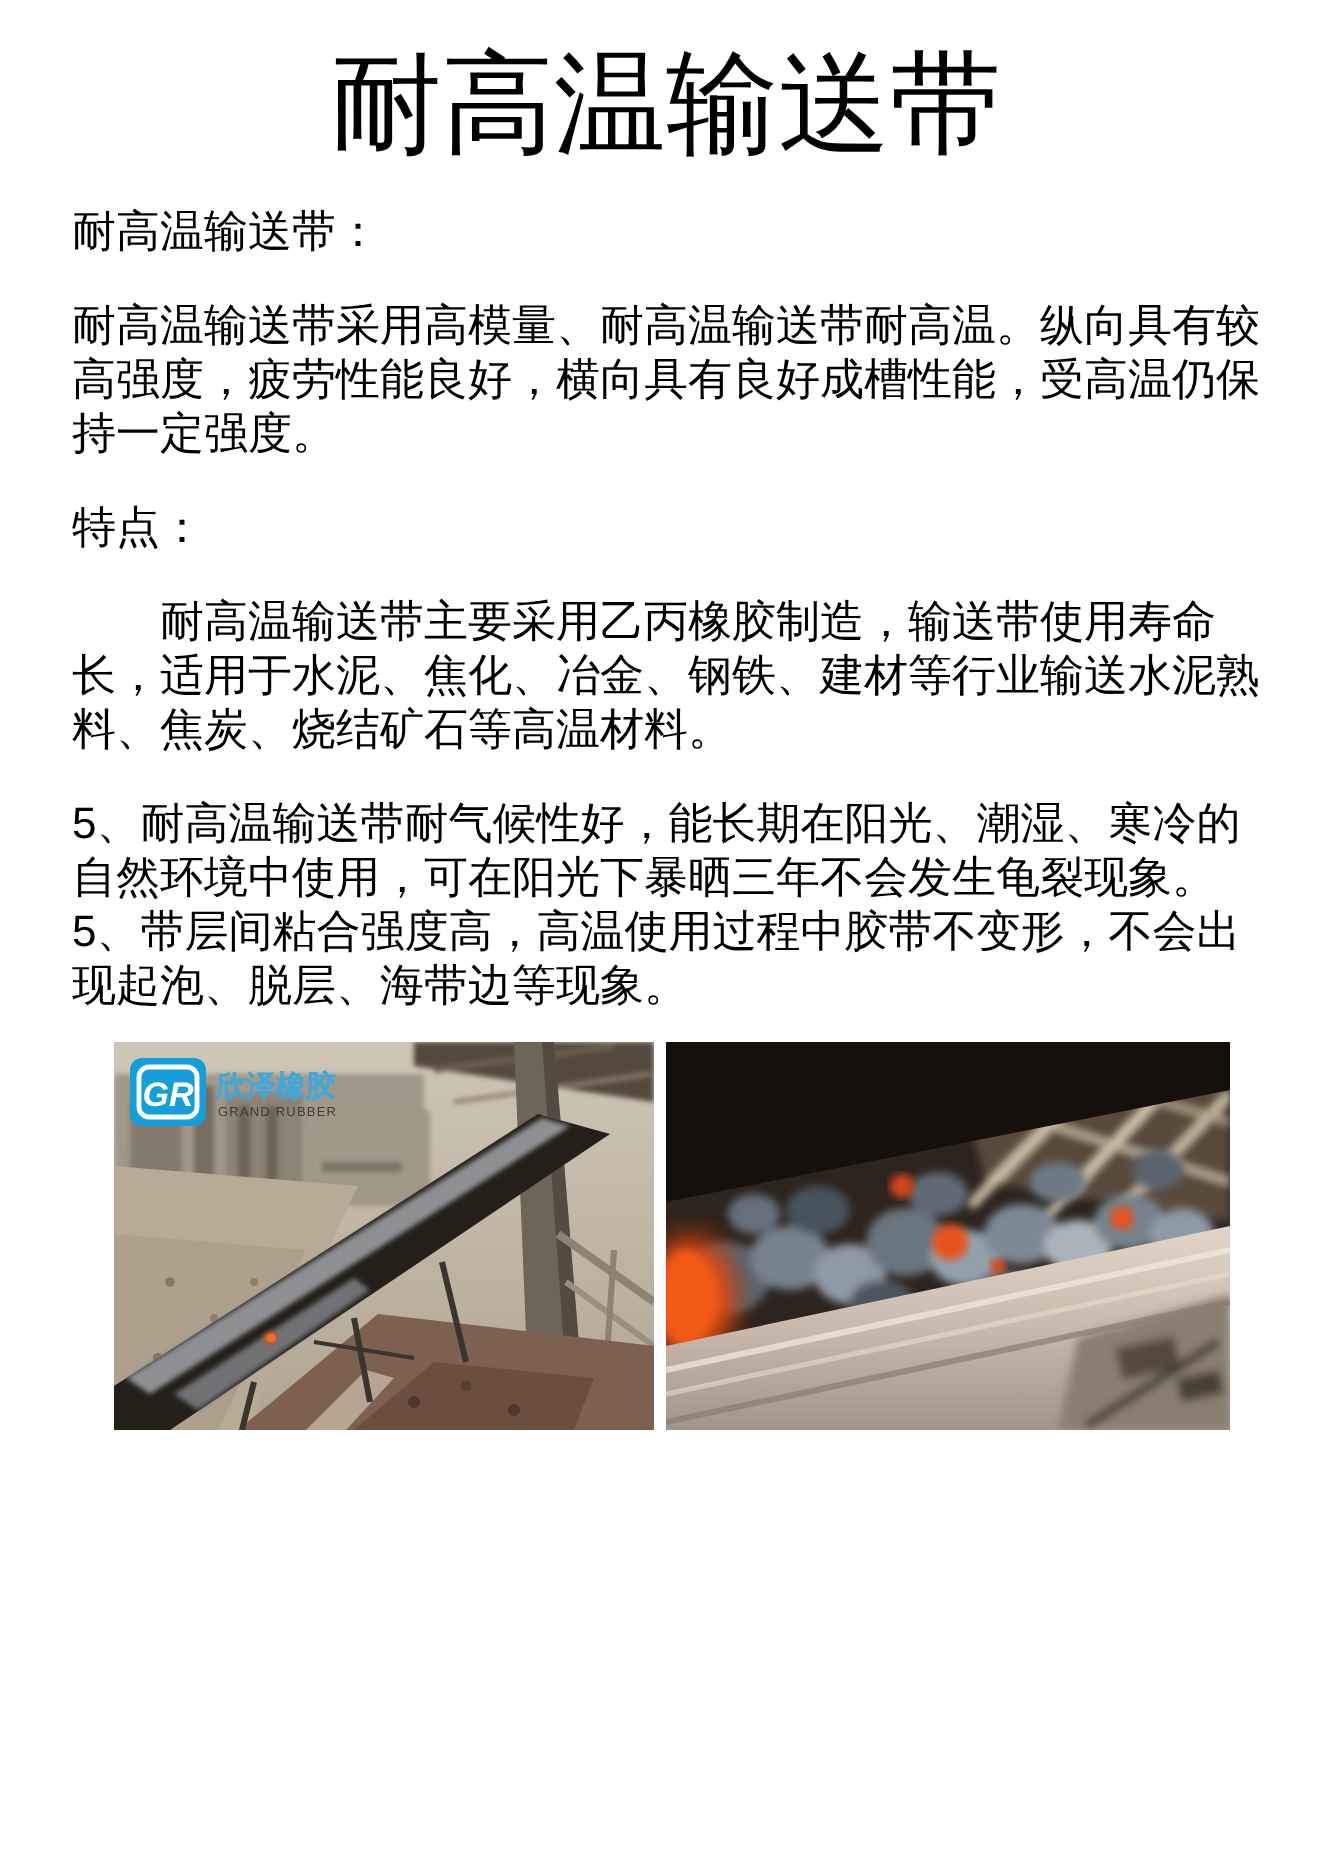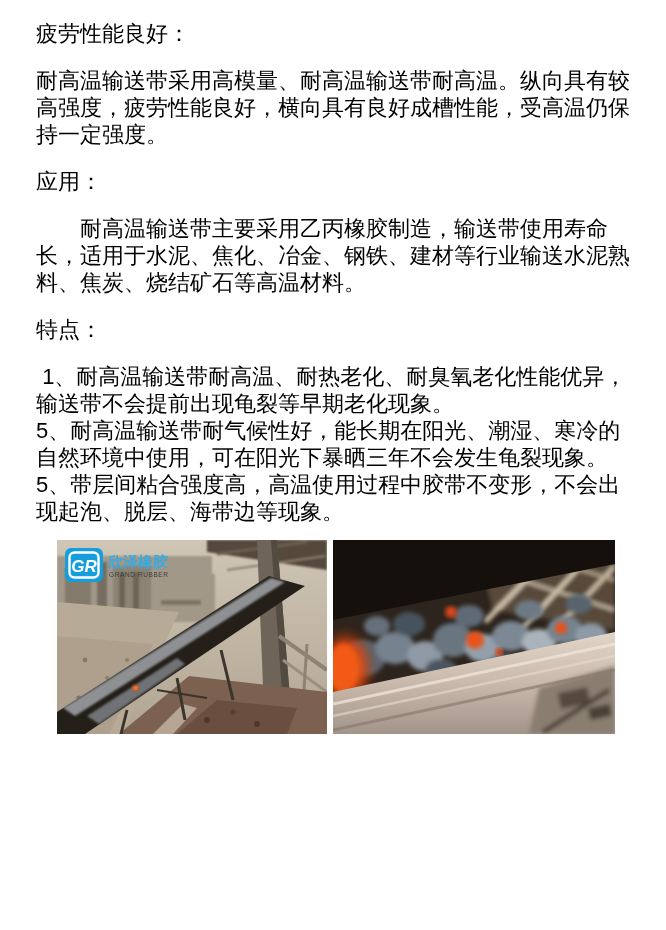--- a/index.html
+++ b/index.html
@@ -15,28 +15,27 @@
   .doc p{margin:20px 0;white-space:pre-wrap;overflow-wrap:break-word;}
   .doc p.tight{margin:0;}
   .photos{margin:15px 0 0 21px;display:flex;gap:6px;}
   .photo{display:block;}
 </style>
 </head>
 <body>
 
 <div class="page">
 
+  <h1 class="page-title">耐高温输送带</h1>
 
   <div class="doc">
-    <p>疲劳性能良好：</p>
+    <p>耐高温输送带：</p>
     <p>耐高温输送带采用高模量、耐高温输送带耐高温。纵向具有较高强度，疲劳性能良好，横向具有良好成槽性能，受高温仍保持一定强度。</p>
-    <p>应用：</p>
+    <p>特点：</p>
     <p>　　耐高温输送带主要采用乙丙橡胶制造，输送带使用寿命长，适用于水泥、焦化、冶金、钢铁、建材等行业输送水泥熟料、焦炭、烧结矿石等高温材料。</p>
-    <p>特点：</p>
-    <p class="tight"> 1、耐高温输送带耐高温、耐热老化、耐臭氧老化性能优异，输送带不会提前出现龟裂等早期老化现象。</p>
     <p class="tight">5、耐高温输送带耐气候性好，能长期在阳光、潮湿、寒冷的自然环境中使用，可在阳光下暴晒三年不会发生龟裂现象。</p>
     <p class="tight">5、带层间粘合强度高，高温使用过程中胶带不变形，不会出现起泡、脱层、海带边等现象。</p>
 
     <div class="photos">
 
       <svg class="photo" width="270" height="194" viewBox="0 0 270 194">
         <defs>
           <linearGradient id="lsky" x1="0" y1="0" x2="0" y2="1">
             <stop offset="0" stop-color="#cfc6b6"></stop>
             <stop offset="0.6" stop-color="#beb2a0"></stop>

